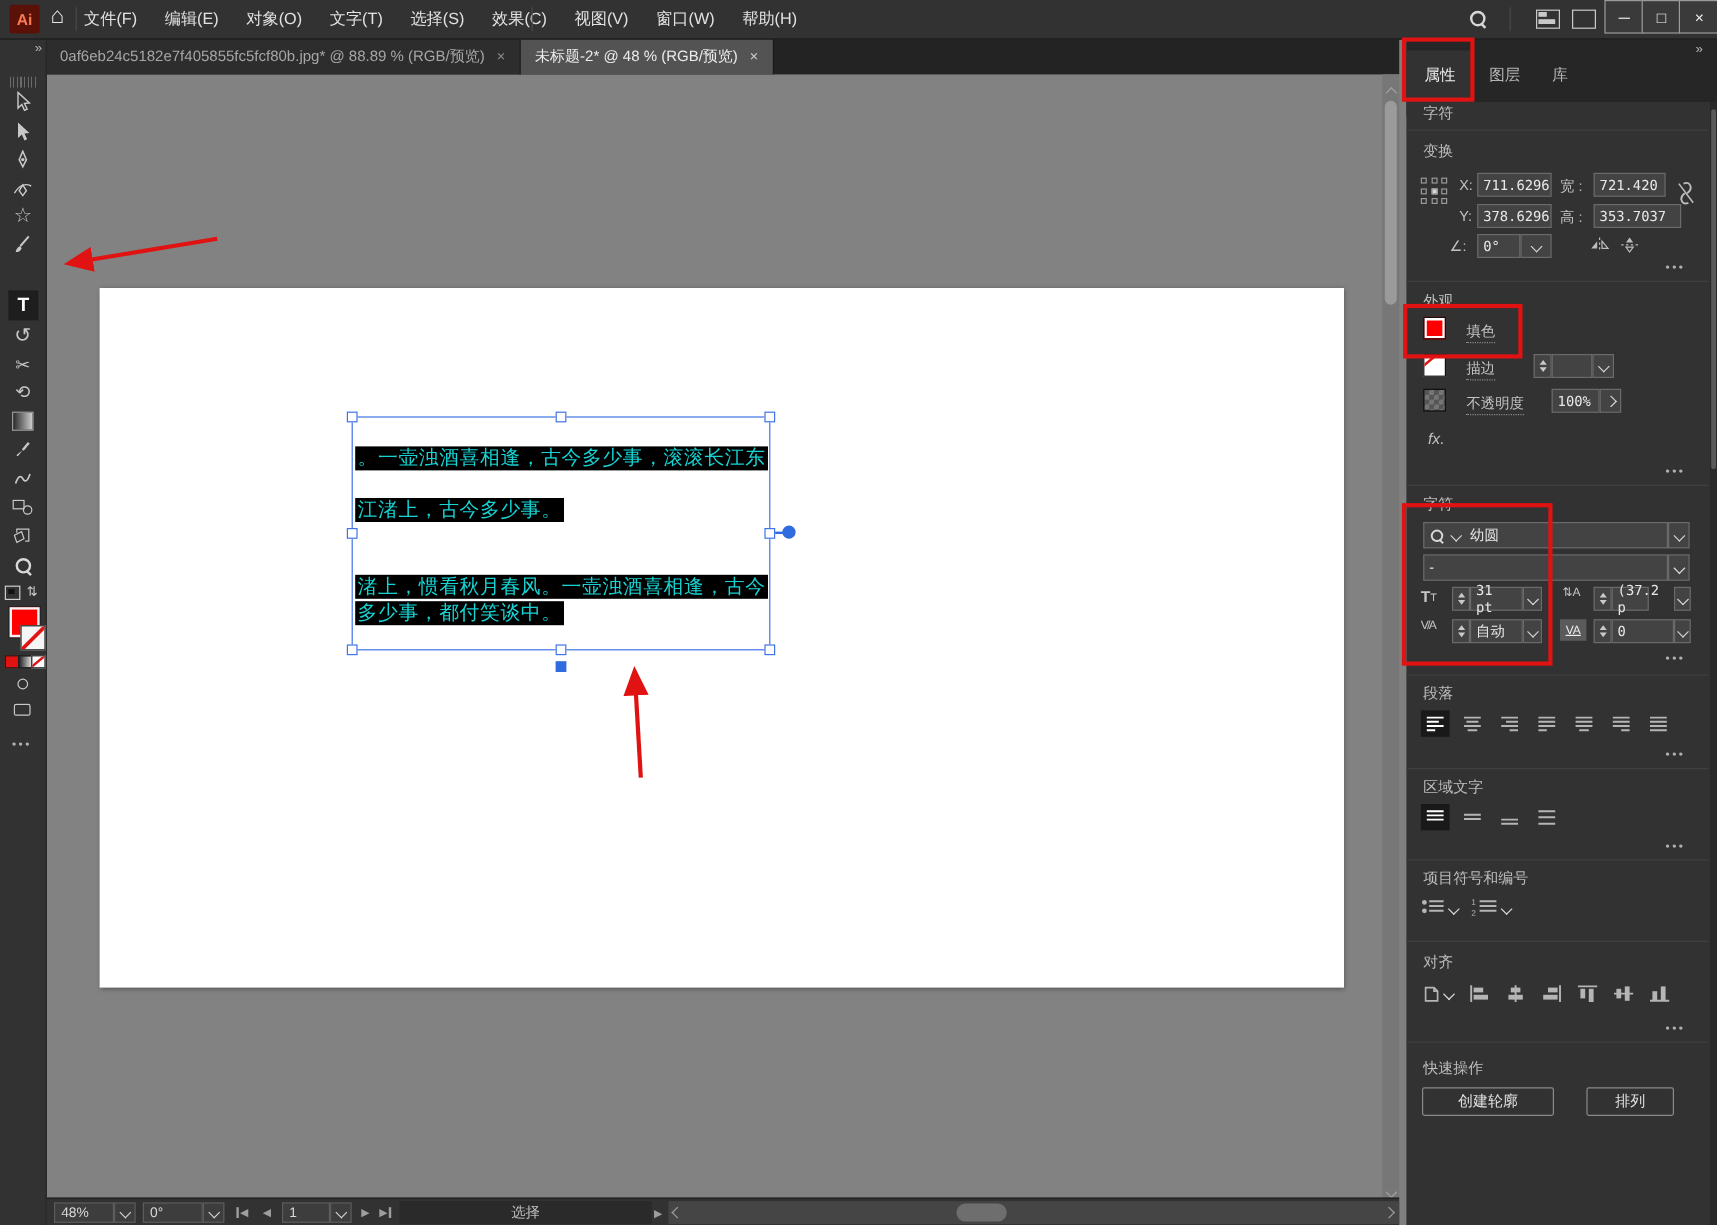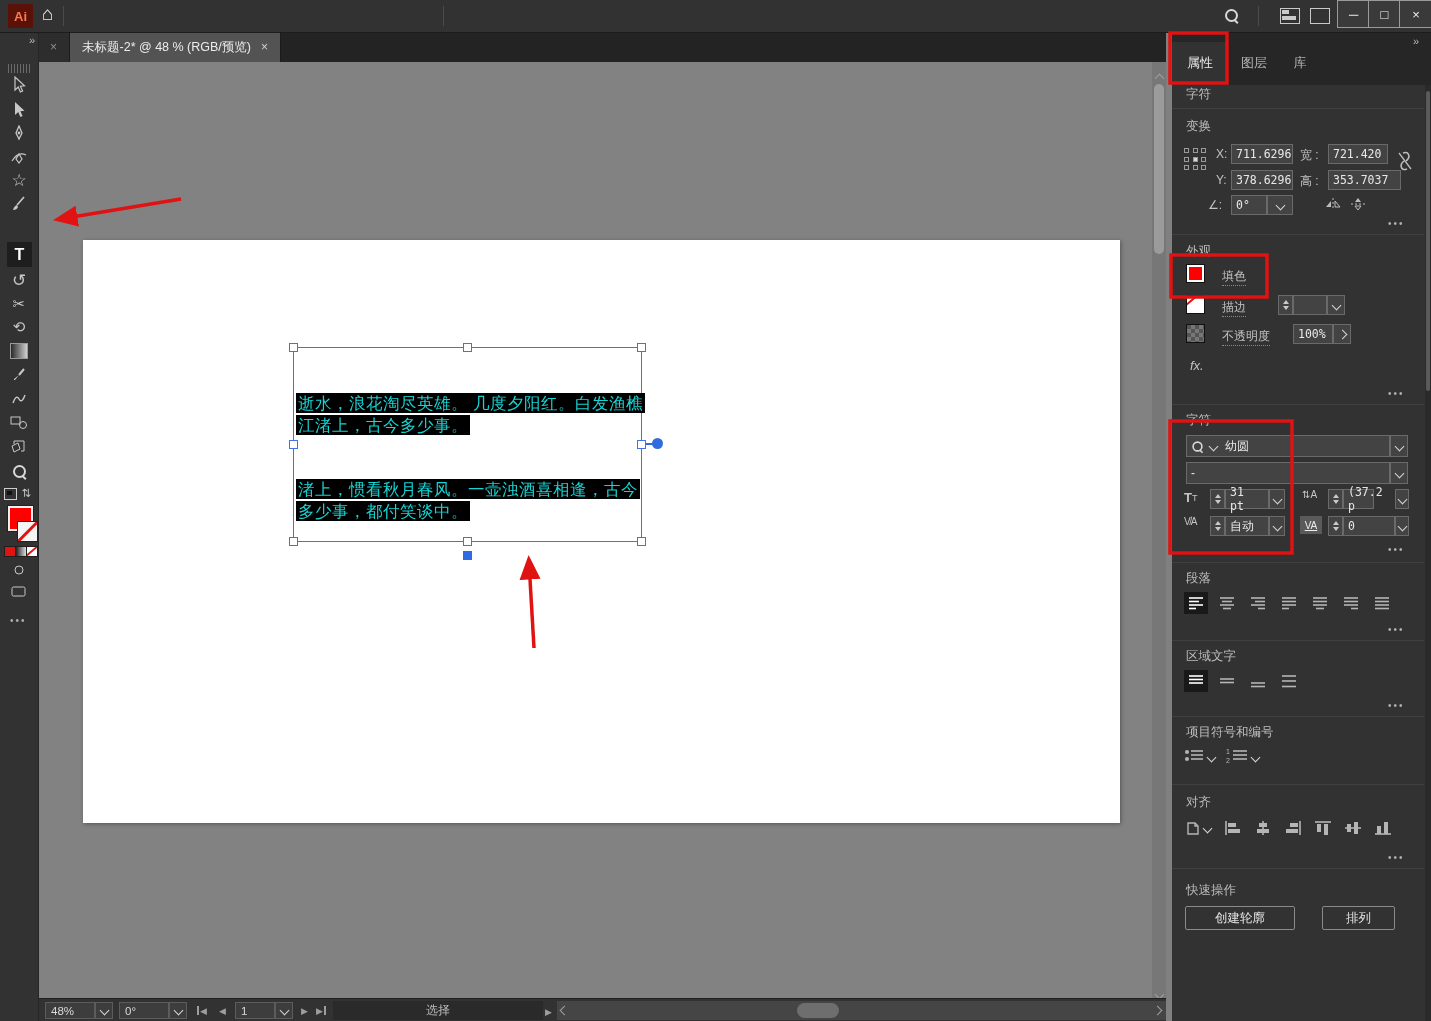--- a/index.html
+++ b/index.html
@@ -126,32 +126,44 @@
 </style>
 </head>
 <body>
 
 <div id="app">
 
   <div id="menubar">
     <div class="ai-logo">Ai</div>
     <div class="home-ico">⌂</div>
     <div class="vsep" style="left:63px;"></div>
+    <div id="menus">
+      <span class="menu-item">文件(F)</span>
+      <span class="menu-item">编辑(E)</span>
+      <span class="menu-item">对象(O)</span>
+      <span class="menu-item">文字(T)</span>
+      <span class="menu-item">选择(S)</span>
+      <span class="menu-item">效果(C)</span>
+      <span class="menu-item">视图(V)</span>
+      <span class="menu-item">窗口(W)</span>
+      <span class="menu-item">帮助(H)</span>
+    </div>
     <div class="vsep" style="left:443px;"></div>
     <div class="abs" style="left:1225px;top:9px;"><span class="mag"></span></div>
     <div class="vsep" style="left:1258px;"></div>
     <div class="ws-ico grid" style="left:1280px;"></div>
     <div class="ws-ico" style="left:1310px;"></div>
     <div class="win-btn" style="left:1337px;">─</div>
     <div class="win-btn" style="left:1368px;">□</div>
     <div class="win-btn" style="left:1399px;width:32px;">×</div>
   </div>
 
   <div id="tabbar">
     <div class="doc-tab inactive">
+      <span>0af6eb24c5182e7f405855fc5fcf80b.jpg* @ 88.89 % (RGB/预览)</span>
       <span class="x">×</span>
     </div>
     <div class="doc-tab active">
       <span>未标题-2* @ 48 % (RGB/预览)</span>
       <span class="x">×</span>
     </div>
   </div>
 
   <div id="toolbar">
     <div class="dbl">»</div>
@@ -244,21 +256,21 @@
           <rect x="1" y="1" width="13" height="9" rx="1.5" fill="none" stroke="#c8c8c8"></rect>
         </svg>
     </div>
     <div class="abs" style="left:10px;top:578px;" class2="more"><span class="more" style="position:static;">•••</span></div>
   </div>
 
   <div id="canvas">
     <div id="artboard"></div>
 
     <div id="textframe">
-      <span class="tline" style="left:2px;top:45px;">逝水，浪花淘尽英雄。 几度夕阳红。白发渔樵</span>
+      <span class="tline" style="left:2px;top:23.5px;">。一壶浊酒喜相逢，古今多少事，滚滚长江东</span>
       <span class="tline" style="left:2px;top:66.5px;">江渚上，古今多少事。</span>
       <span class="tline" style="left:2px;top:131px;">渚上，惯看秋月春风。一壶浊酒喜相逢，古今</span>
       <span class="tline" style="left:2px;top:152.5px;">多少事，都付笑谈中。</span>
     </div>
 
     <div class="handle" style="left:250px;top:281px;"></div>
     <div class="handle" style="left:424px;top:281px;"></div>
     <div class="handle" style="left:598px;top:281px;"></div>
     <div class="handle" style="left:250px;top:378px;"></div>
     <div class="handle" style="left:598px;top:378px;"></div>

